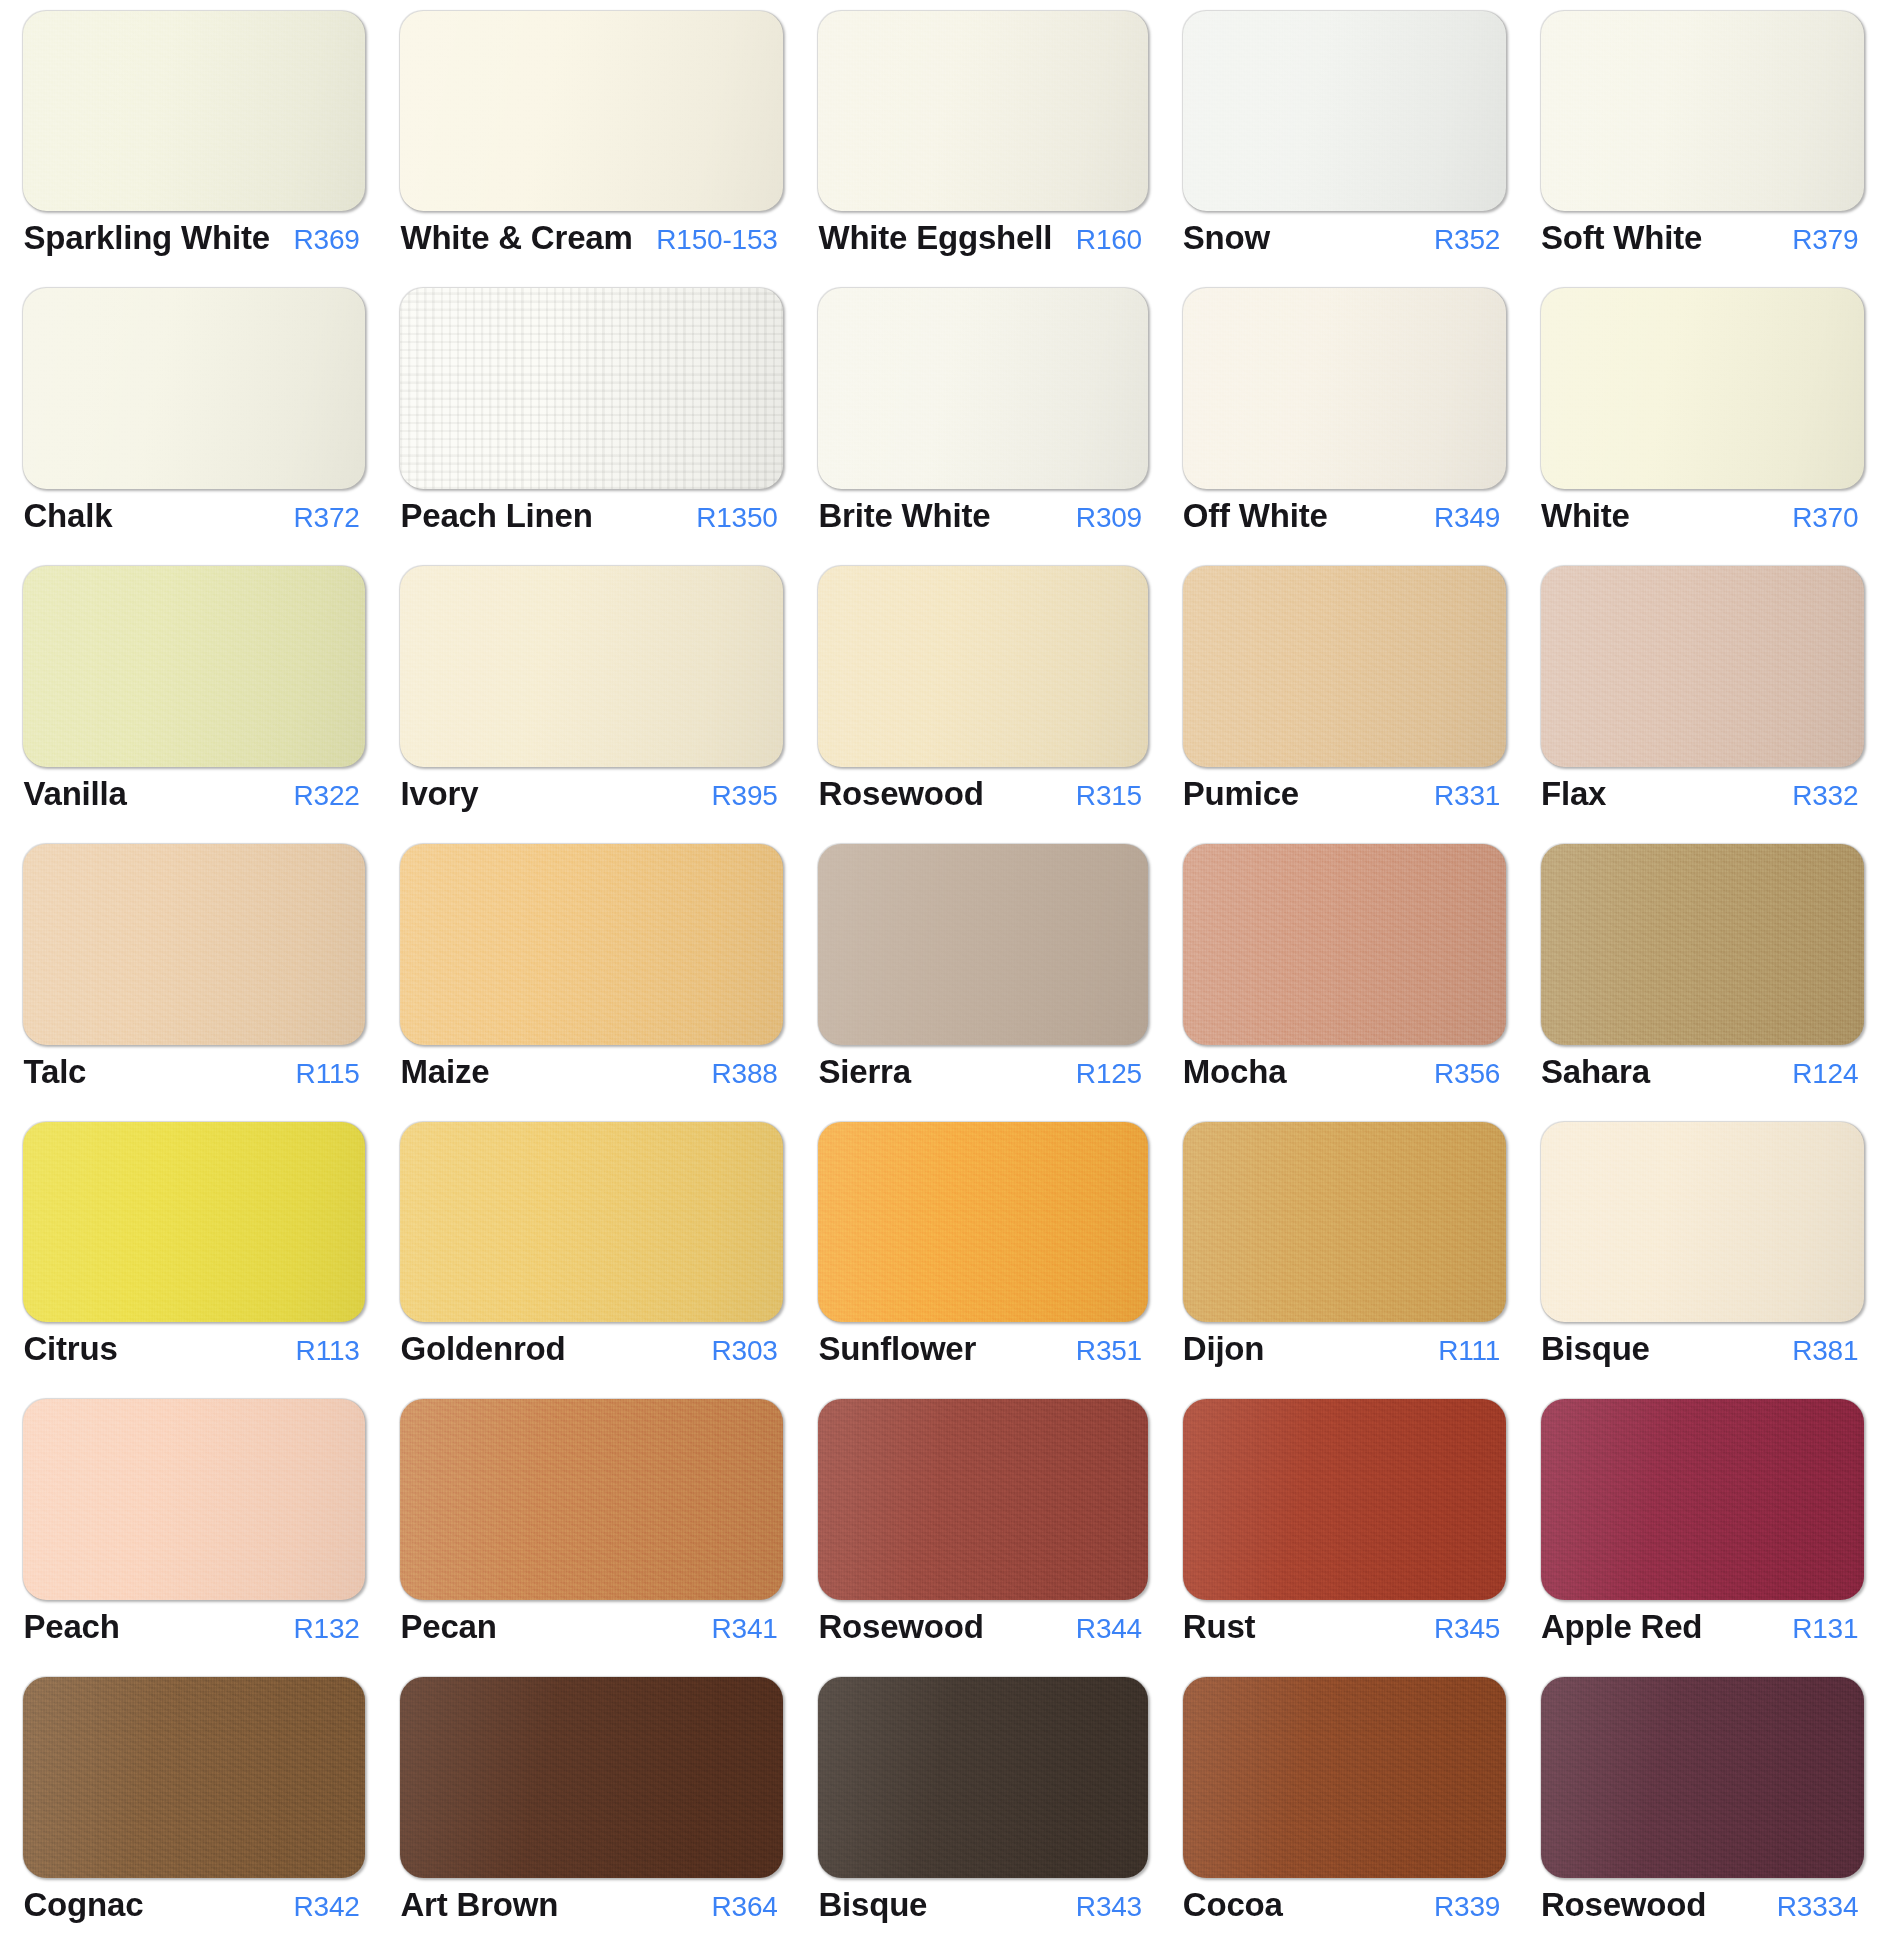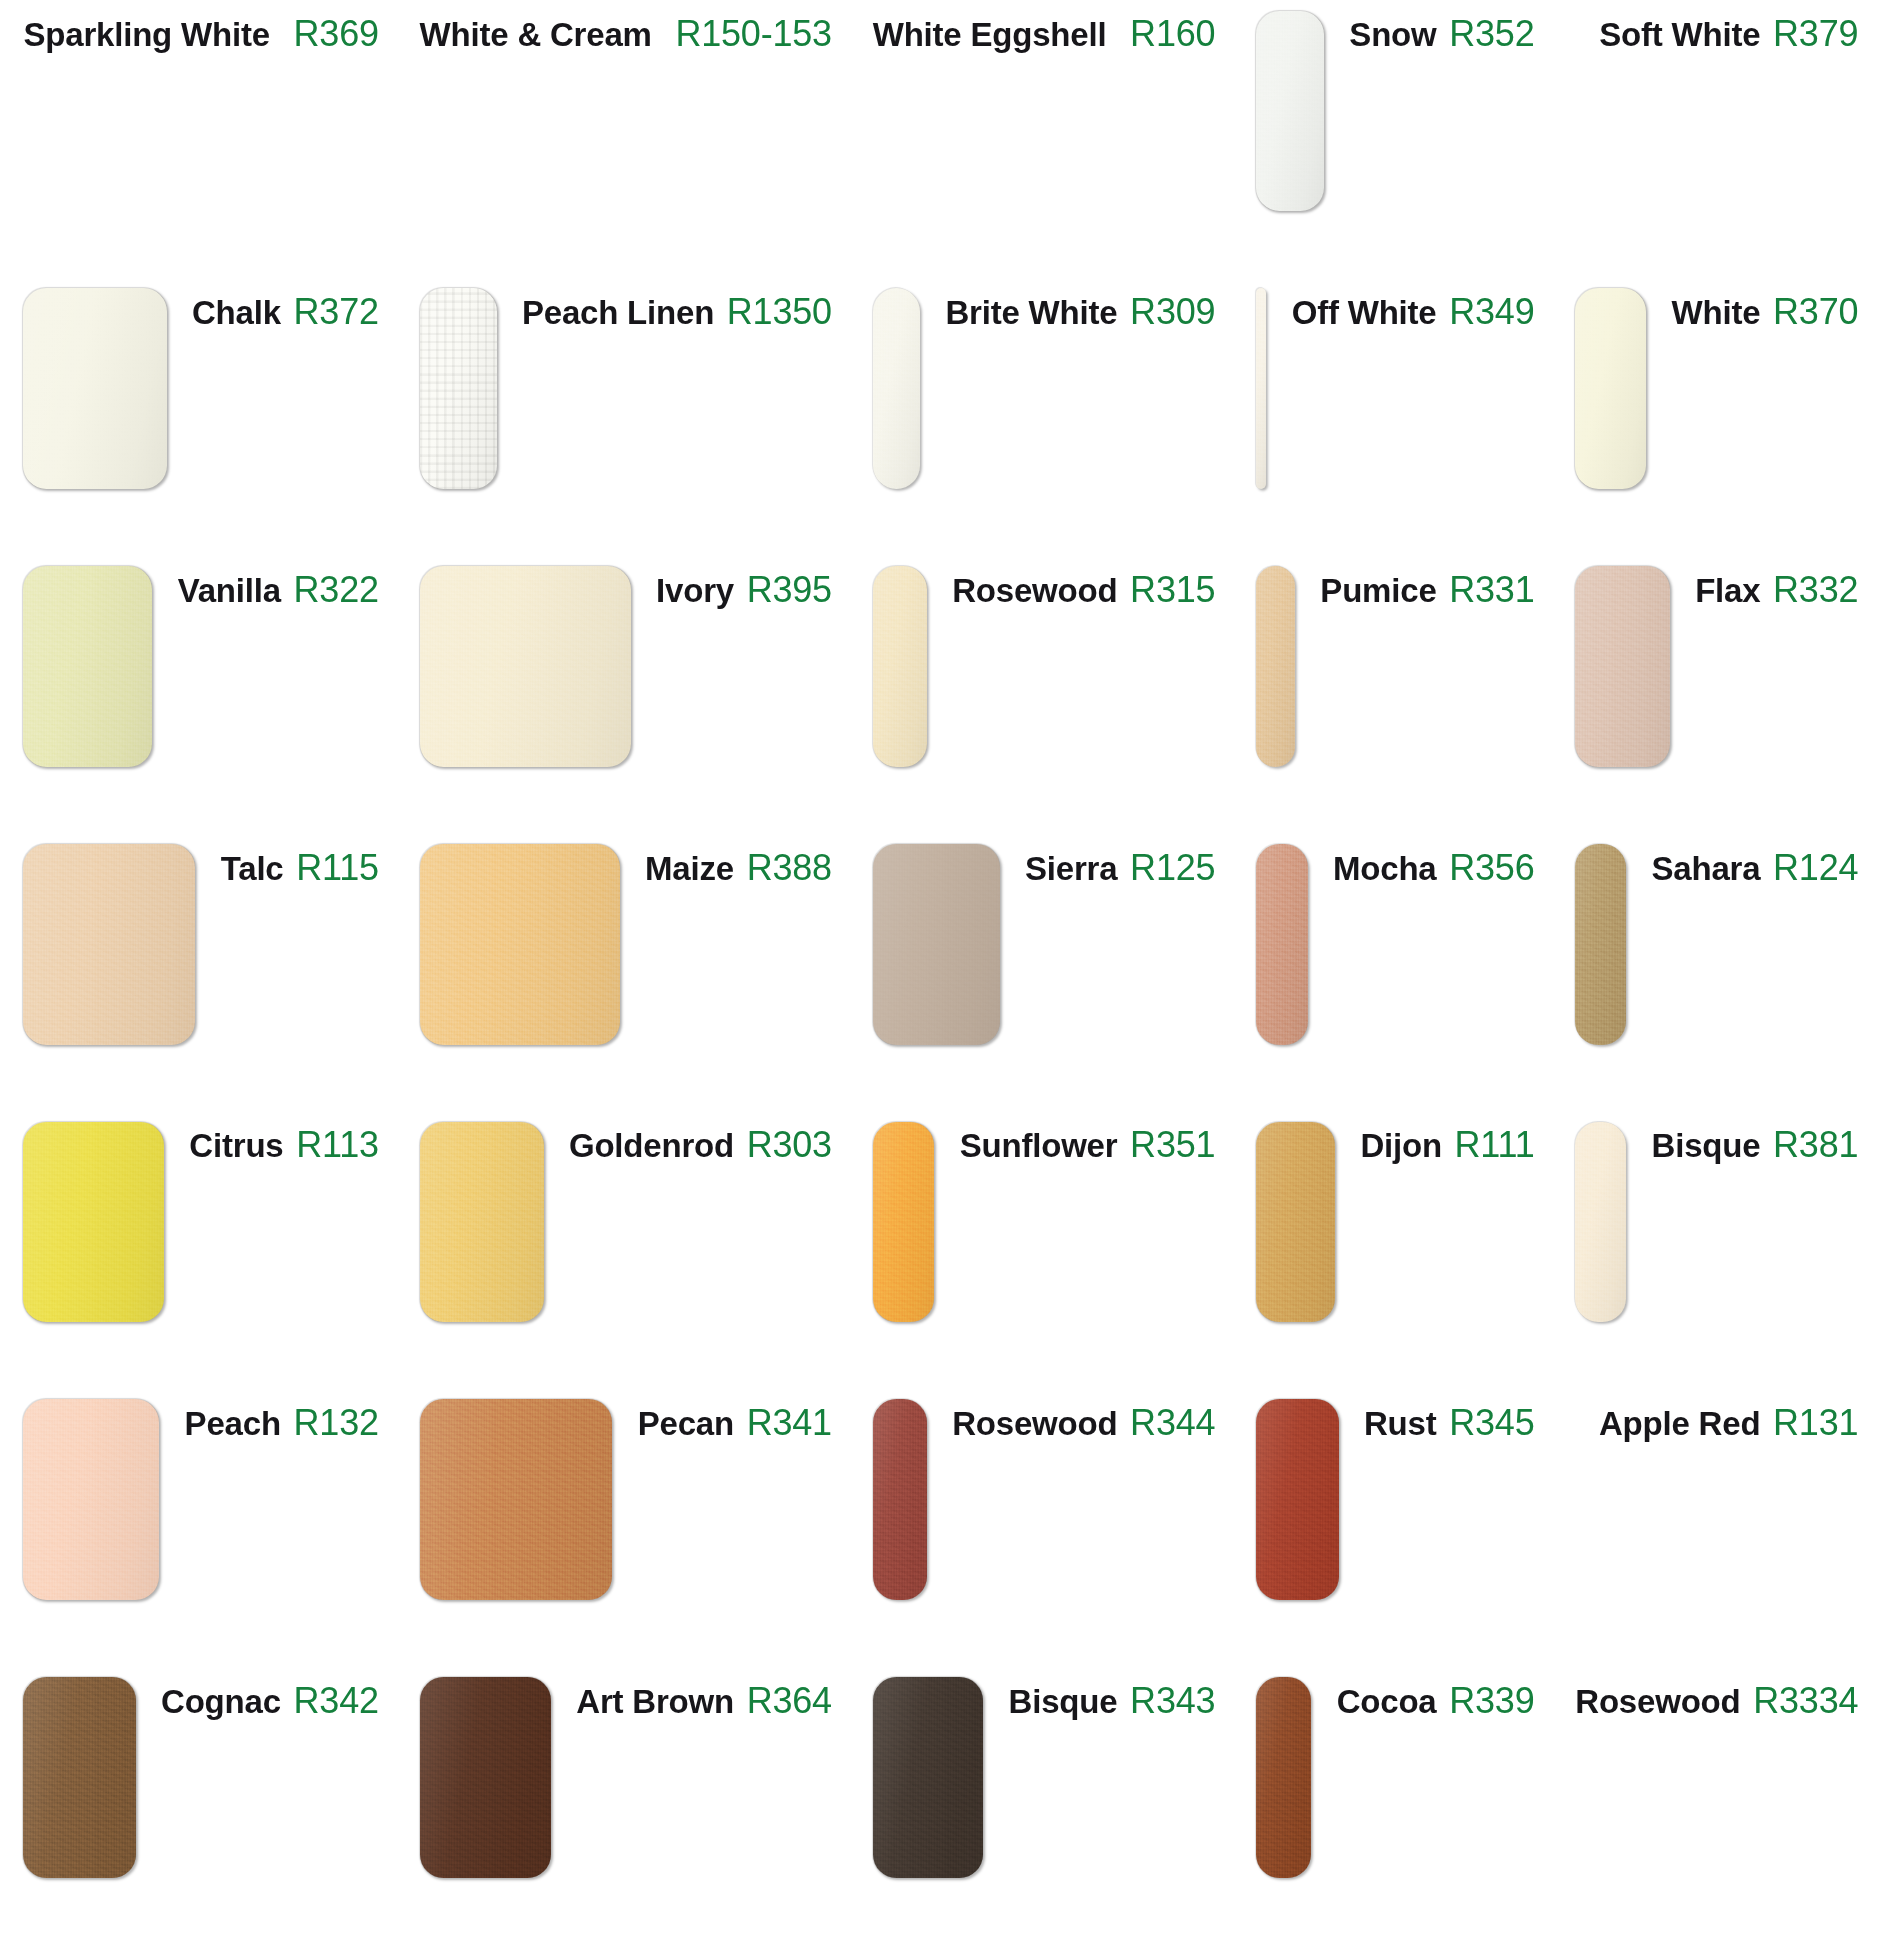--- a/index.html
+++ b/index.html
@@ -22,21 +22,21 @@
     grid-template-rows: repeat(7, 1fr);
     column-gap: 10px;
     row-gap: 0px;
     width: 1880px;
     height: 1953px;
     padding: 5.4px 7.2px 3.6px 7.2px;
   }
 
   .swatch-cell {
     display: flex;
-    flex-direction: row;
+    flex-direction: column;
     justify-content: flex-start;
     position: relative;
     text-align: right;
   }
 
   .chip-wrap {
     position: relative;
     height: 206px;
     width: 100%;
   }
@@ -110,23 +110,23 @@
     padding: 8.1px 14.5px 0 16.3px;
     white-space: nowrap;
   }
   .c-name {
     font-size: 33px;
     font-weight: 700;
     color: #17161a;
     letter-spacing: -0.2px;
   }
   .c-code {
-    font-size: 36px;
+    font-size: 28px;
     font-weight: 400;
-    color: #15803d;
+    color: #3b82f6;
     margin-left: auto;
     padding-left: 12.7px;
     letter-spacing: -0.2px;
   }
   
   .caption.tight .c-code { margin-left: 11px; }
 </style>
 </head>
 <body>
 

